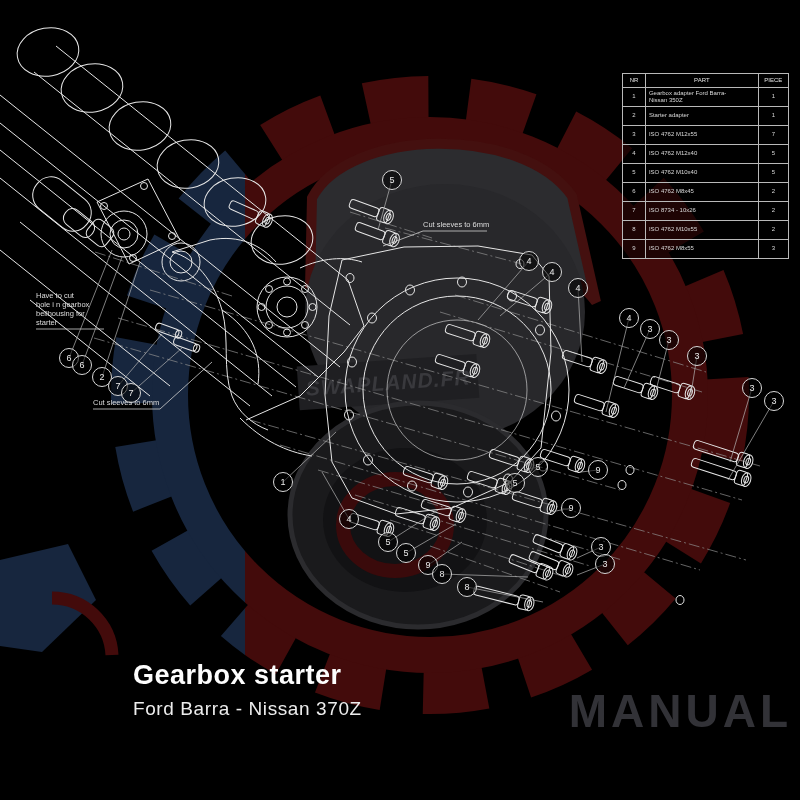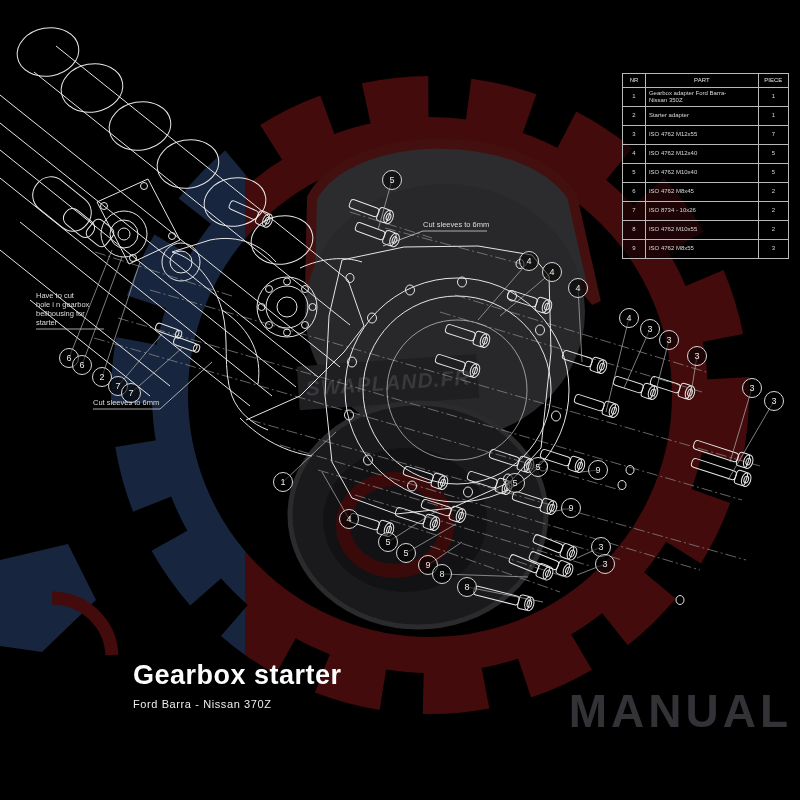--- a/index.html
+++ b/index.html
@@ -11,21 +11,21 @@
     color:#d9d9d9;font-size:6px;line-height:1.25;background:rgba(0,0,0,.55);}
   #parts-table th,#parts-table td{border:1px solid #b9b9b9;padding:1px 3px;font-weight:normal;}
   #parts-table th{height:11px;text-align:center;font-size:6px;color:#e4e4e4;}
   #parts-table td{height:16px;}
   #parts-table td.c-nr,#parts-table td.c-piece{text-align:center;width:17px;}
   #parts-table td.c-piece{width:24px;}
   #parts-table td.c-part{text-align:left;white-space:pre-line;width:118px;}
   
   #title-block{position:absolute;left:133px;top:660px;color:#fff;}
   #title-block h1{margin:0;font-size:27px;font-weight:bold;letter-spacing:.5px;color:#fdfdfd;}
-  #title-block .sub{margin-top:7px;font-size:11px;letter-spacing:.6px;color:#ededed;}
+  #title-block .sub{margin-top:7px;font-size:19px;letter-spacing:.6px;color:#ededed;}
   #manual-label{position:absolute;right:8px;top:684px;font-size:46px;font-weight:600;
     letter-spacing:4px;color:#323237;}
 </style>
 </head>
 <body>
 
 <div id="stage">
 
   <svg id="diagram" width="800" height="800" viewBox="0 0 800 800">
     <defs>

